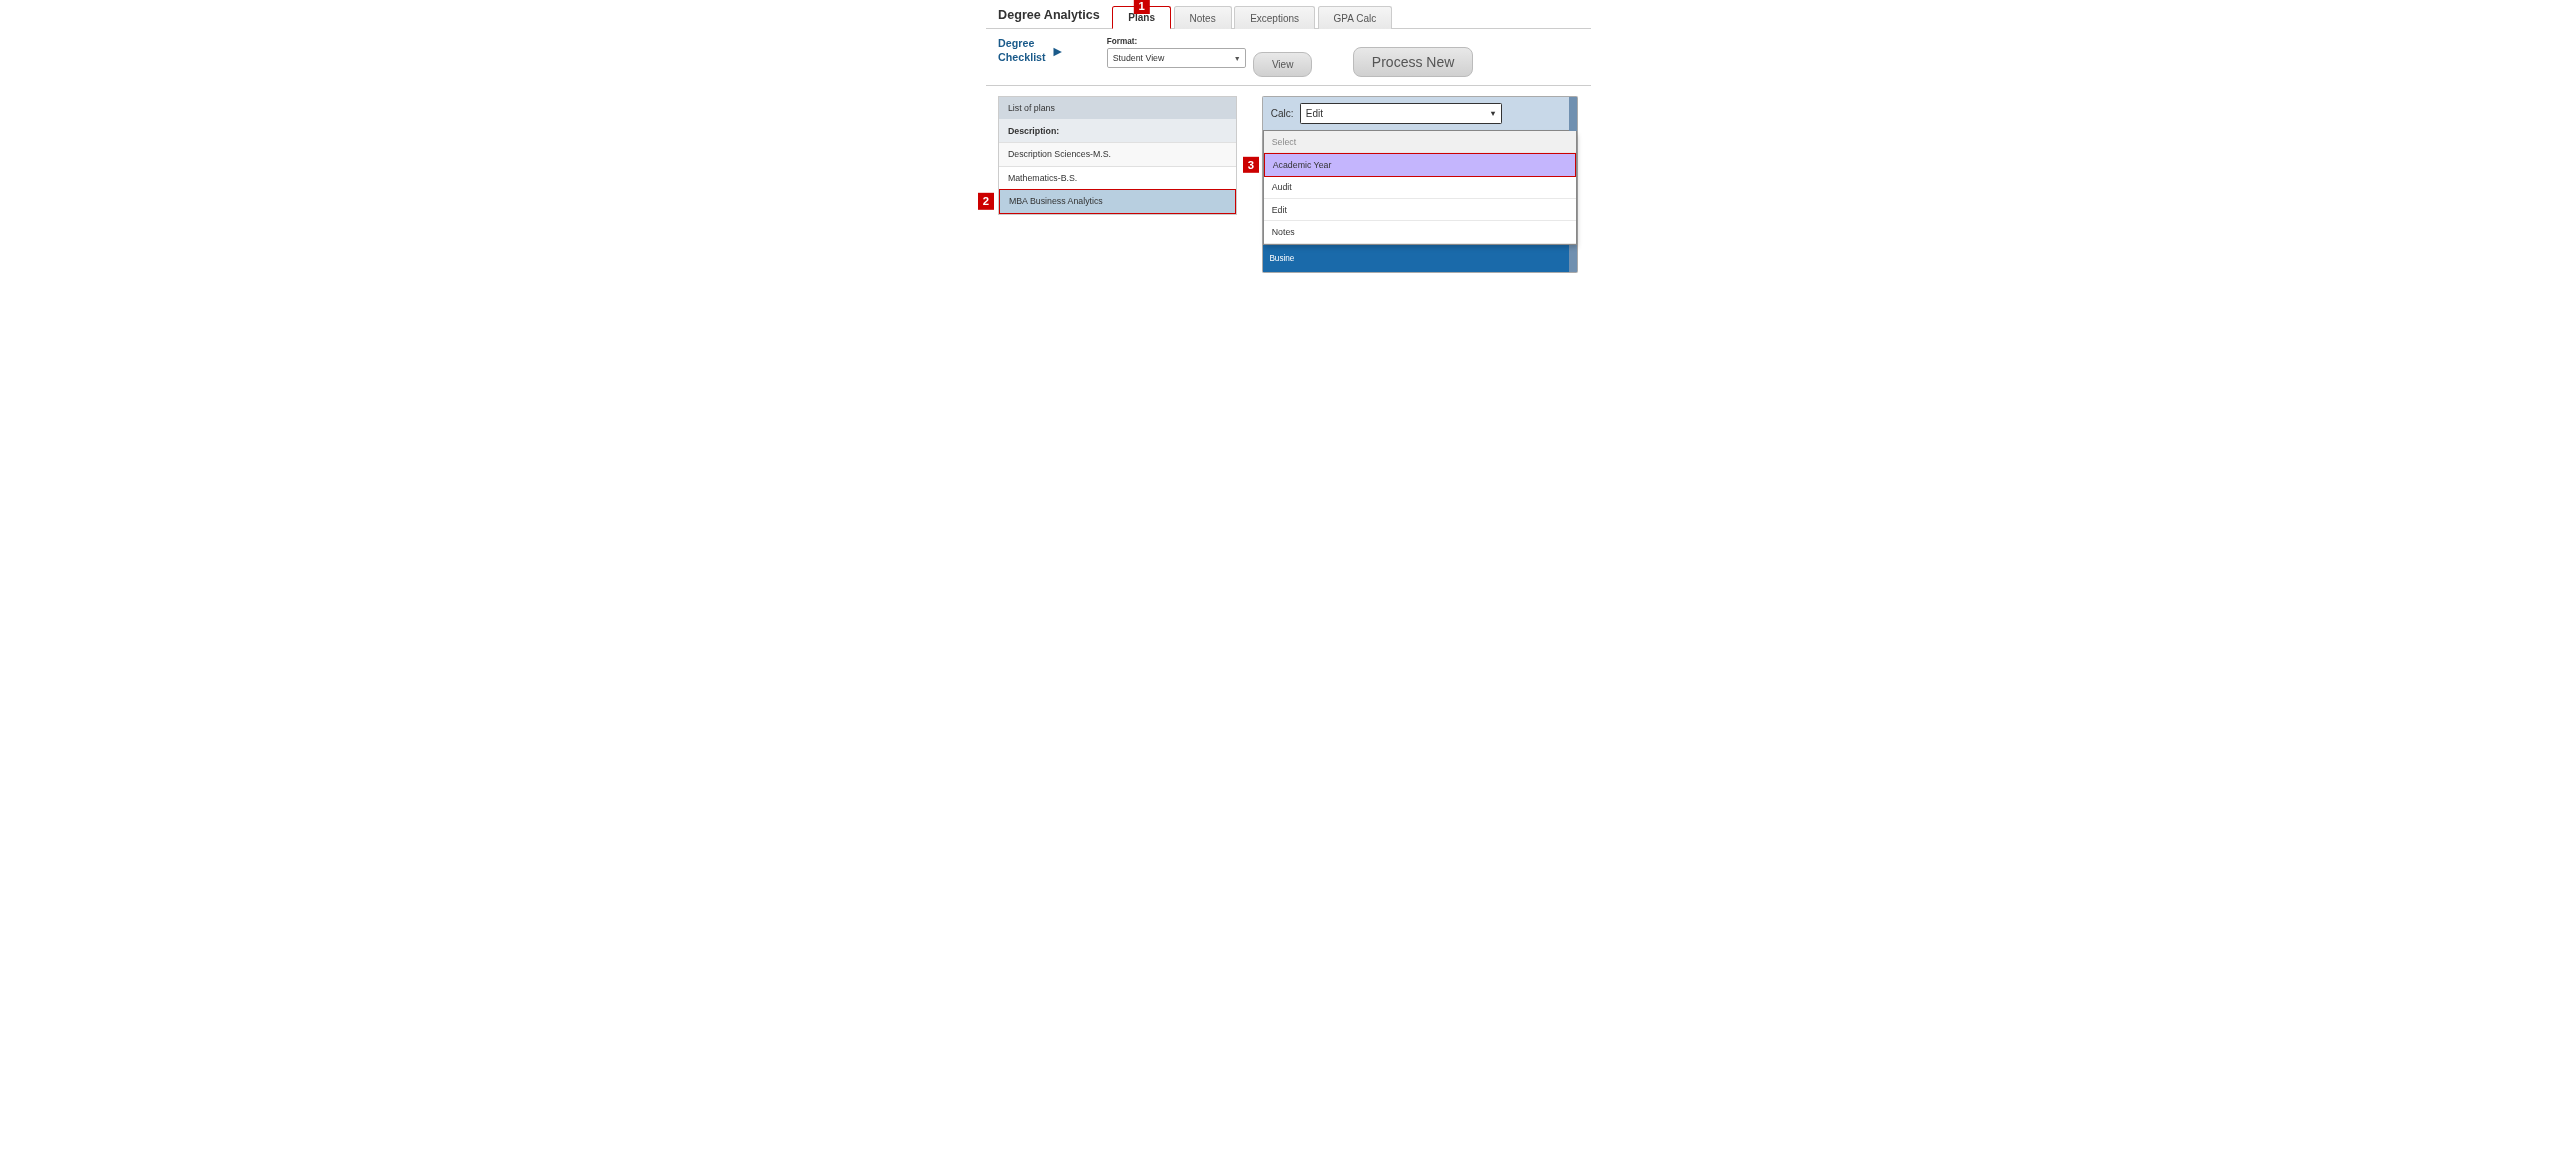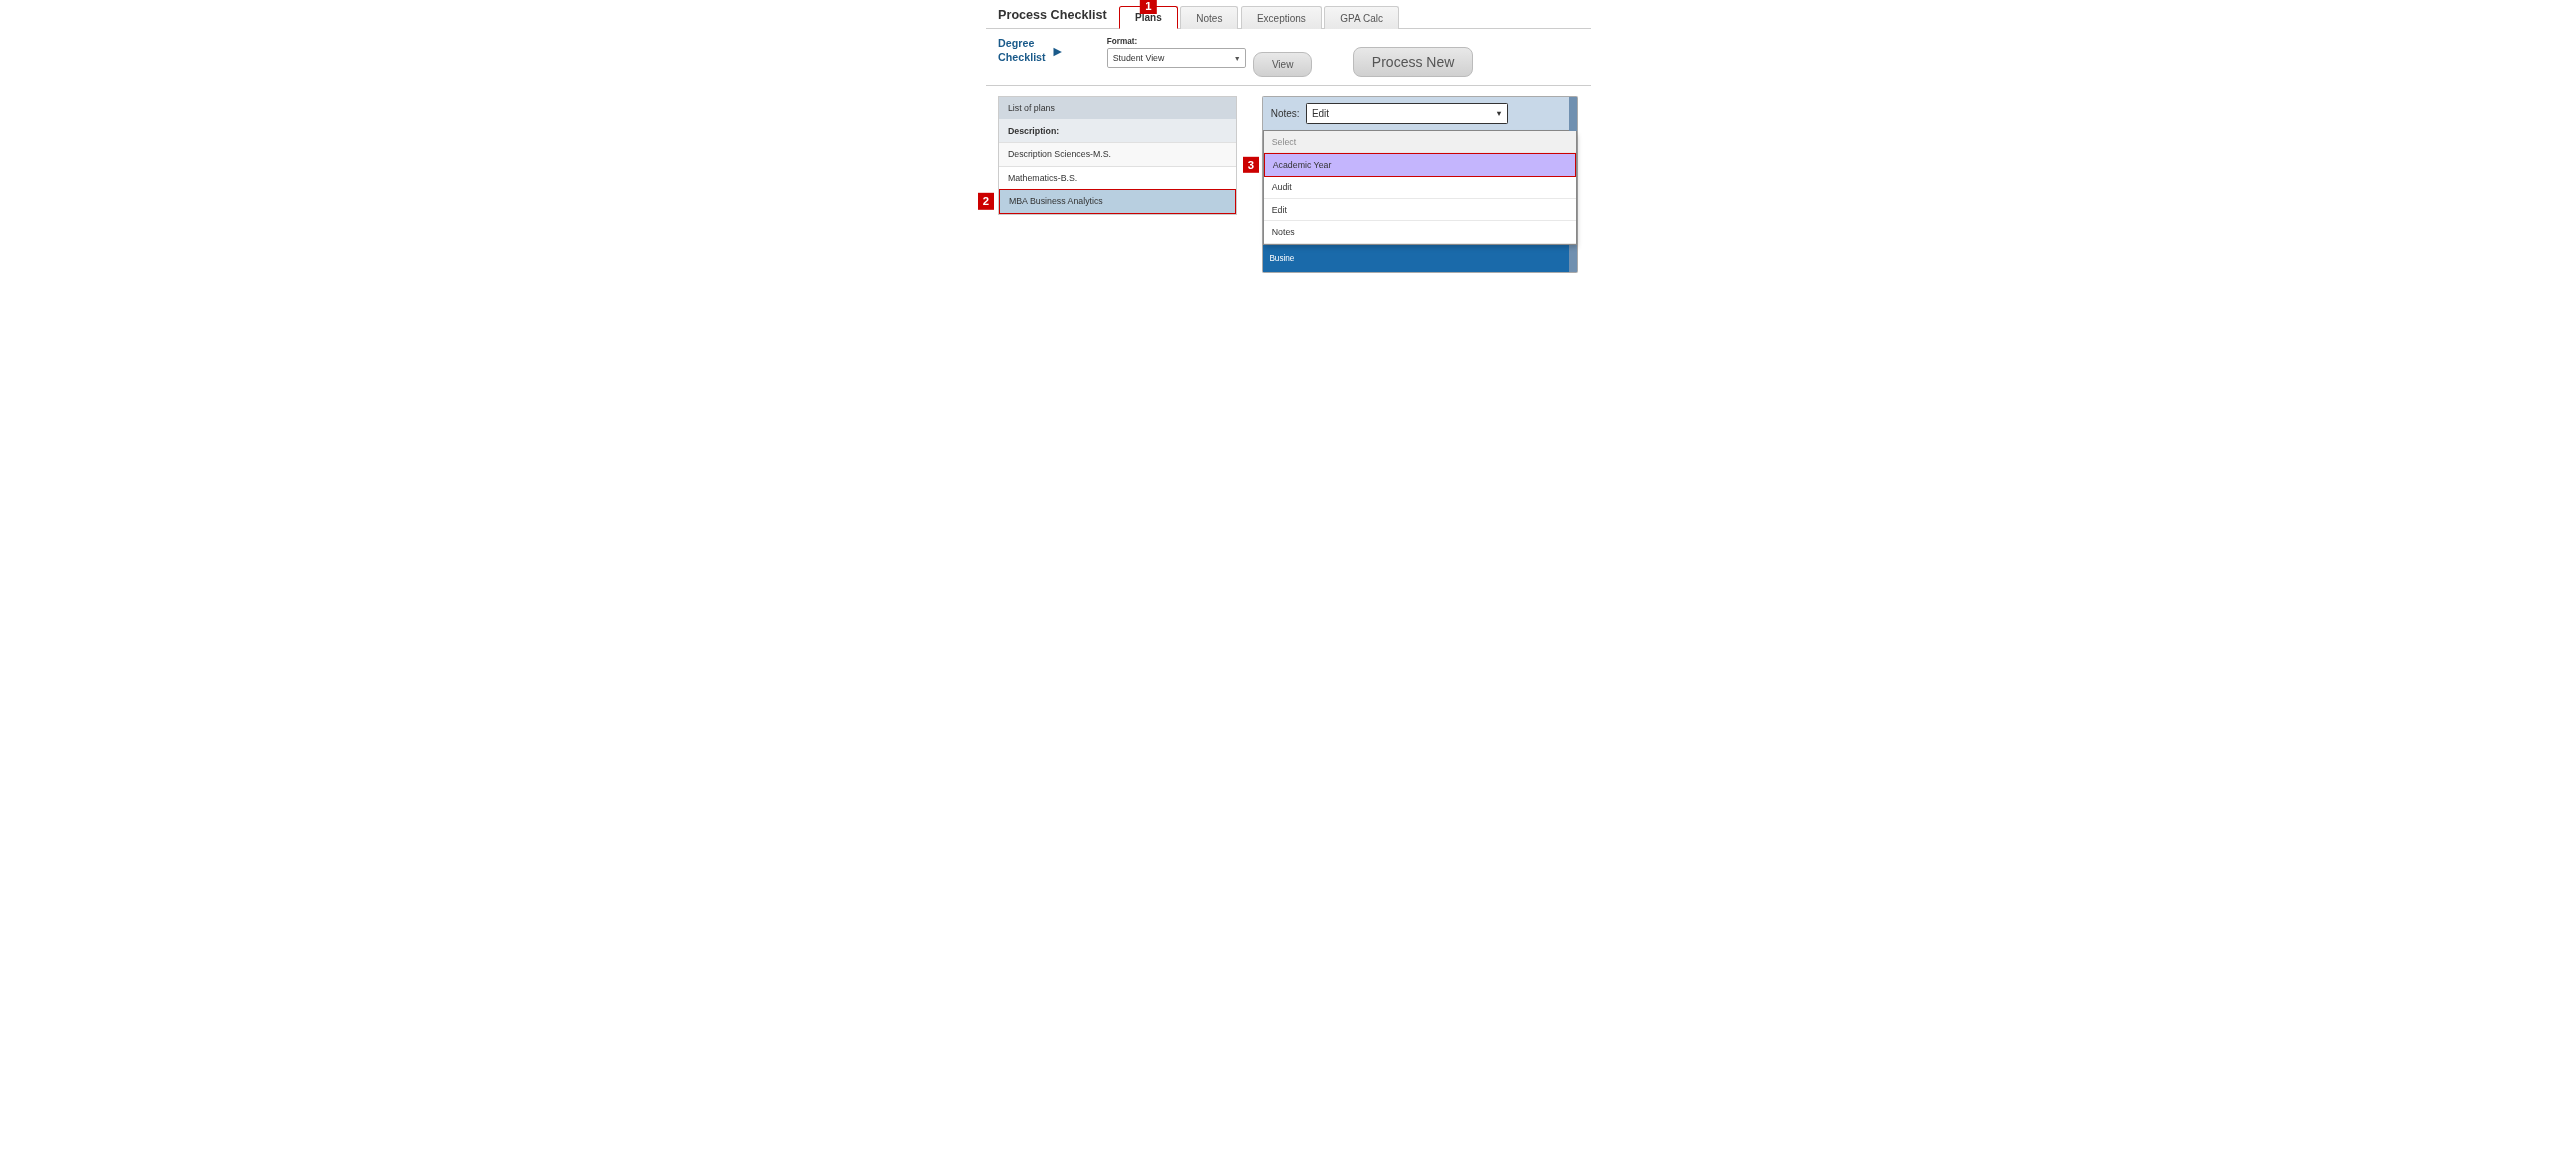--- a/index.html
+++ b/index.html
@@ -310,21 +310,21 @@
       line-height: 16.4px;
     }
   </style>
 </head>
 <body>
 
 <div style="max-width: 605px; margin: 0 auto; position: relative; background: #fff; min-height: 315px;">
 
   <div class="header-area">
     <div class="degree-checklist-title">
-      <span>Process Checklist</span>
+      <span>Degree Analytics</span>
     </div>
 
     <div style="position: relative;">
 
       <div class="step-num" style="top: -8.8px; left: 50%; transform: translateX(-50%);">
         <span>1</span>
       </div>
       <div class="tab active">
         <span>Plans</span>
       </div>
@@ -382,21 +382,21 @@
           </div>
           <div class="plans-item selected">MBA Business Analytics</div>
         </div>
       </div>
     </div>
 
     <div class="view-panel">
       <div class="view-panel-inner">
 
         <div class="view-row">
-          <span class="view-label">Notes:</span>
+          <span class="view-label">Calc:</span>
           <div class="view-select-wrapper">
             <select class="view-select">
               <option>Edit</option>
             </select>
           </div>
 
           <div style="background: #7090b0; width: 7.6px; position: absolute; right: 0; top: 0; bottom: 0;"></div>
         </div>
 
         <div class="dropdown-options" style="position: relative; left: 0; top: 0; border: 0.6px solid #888; border-top: none; width: 100%;">

